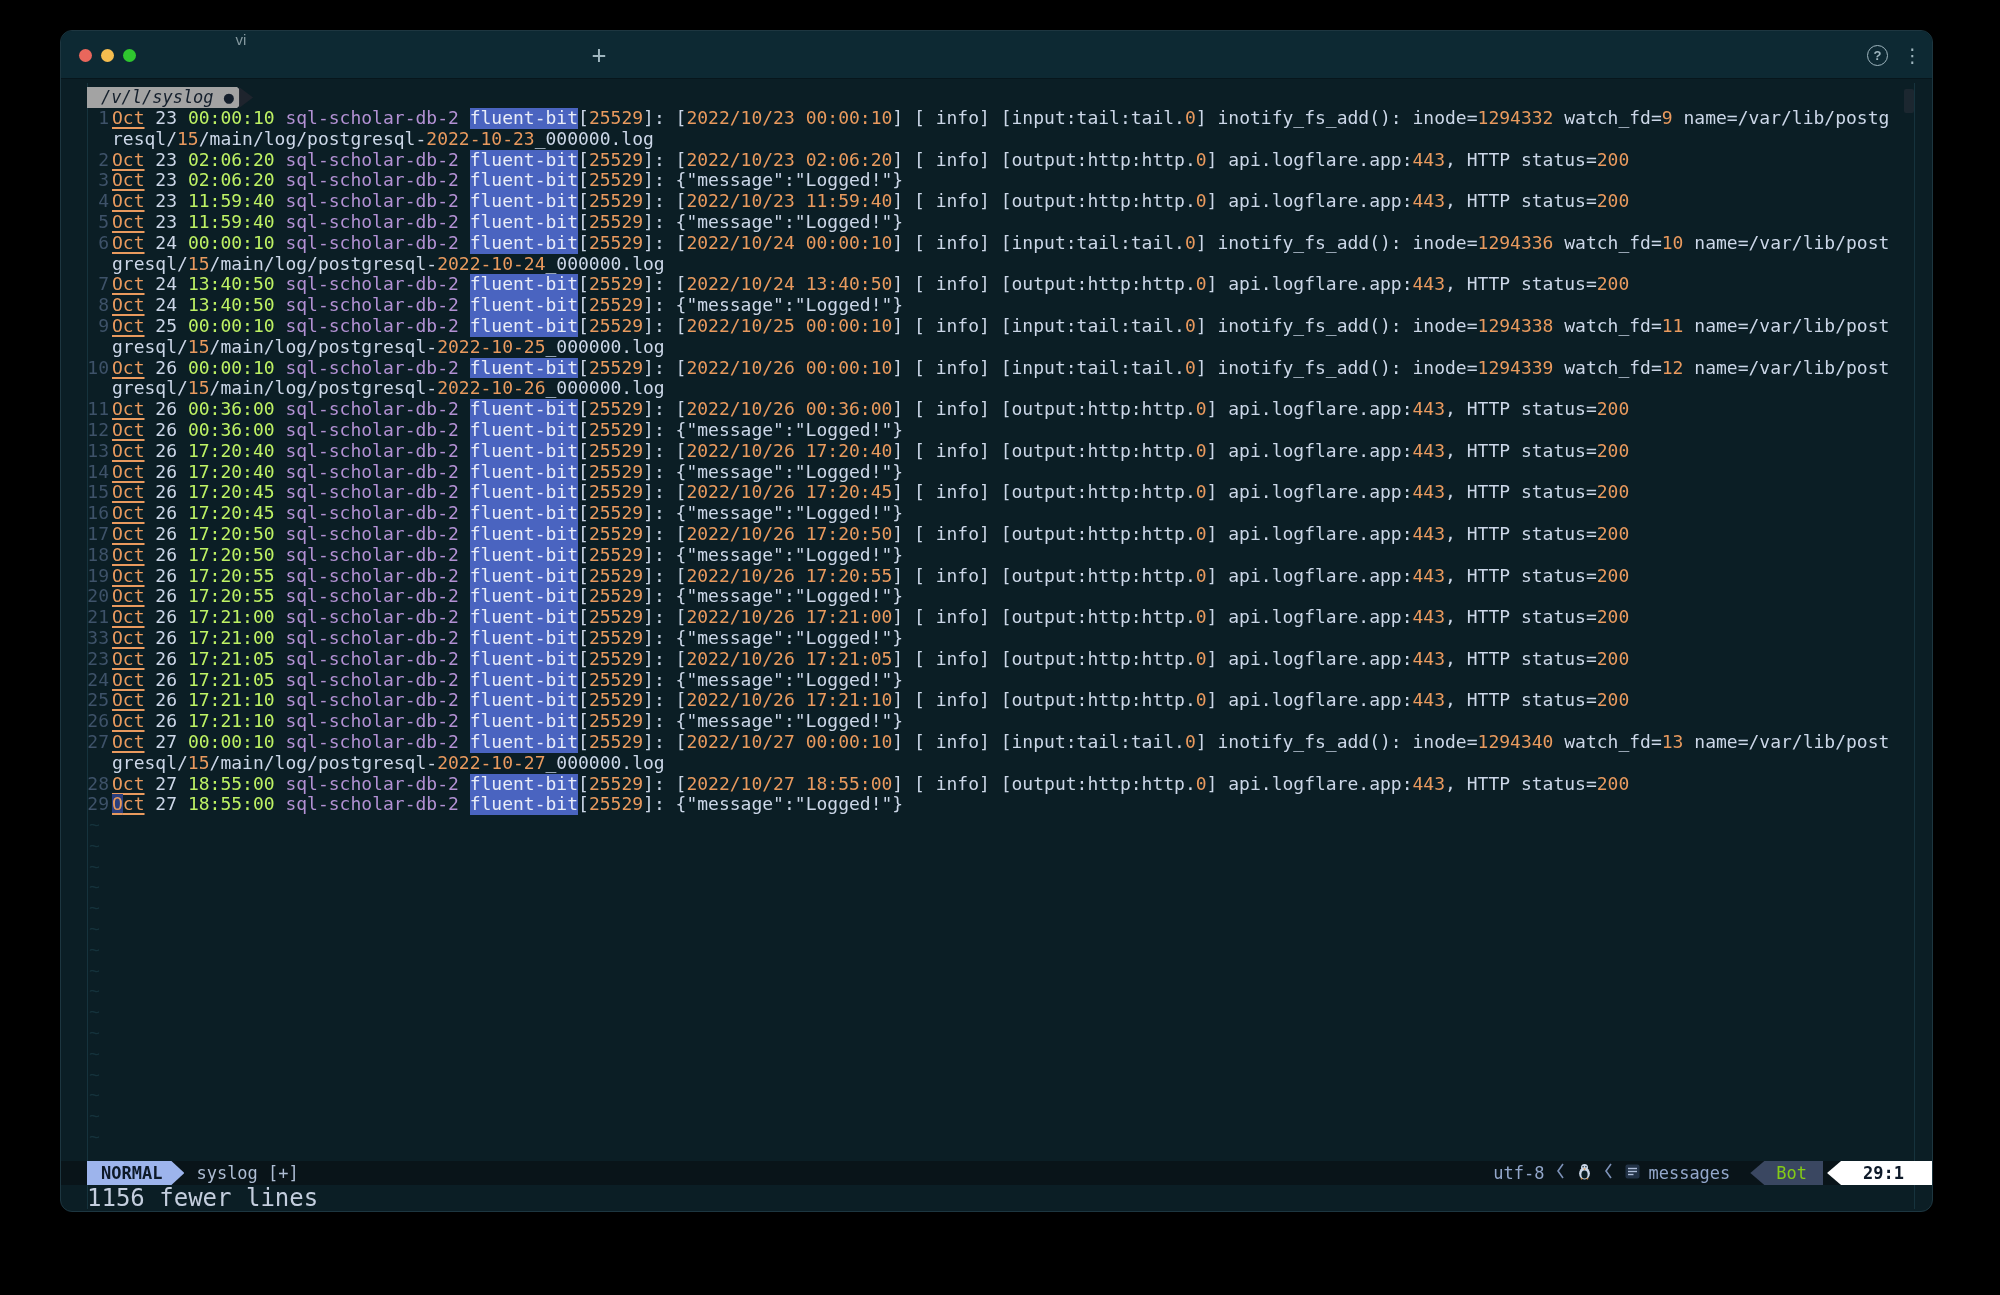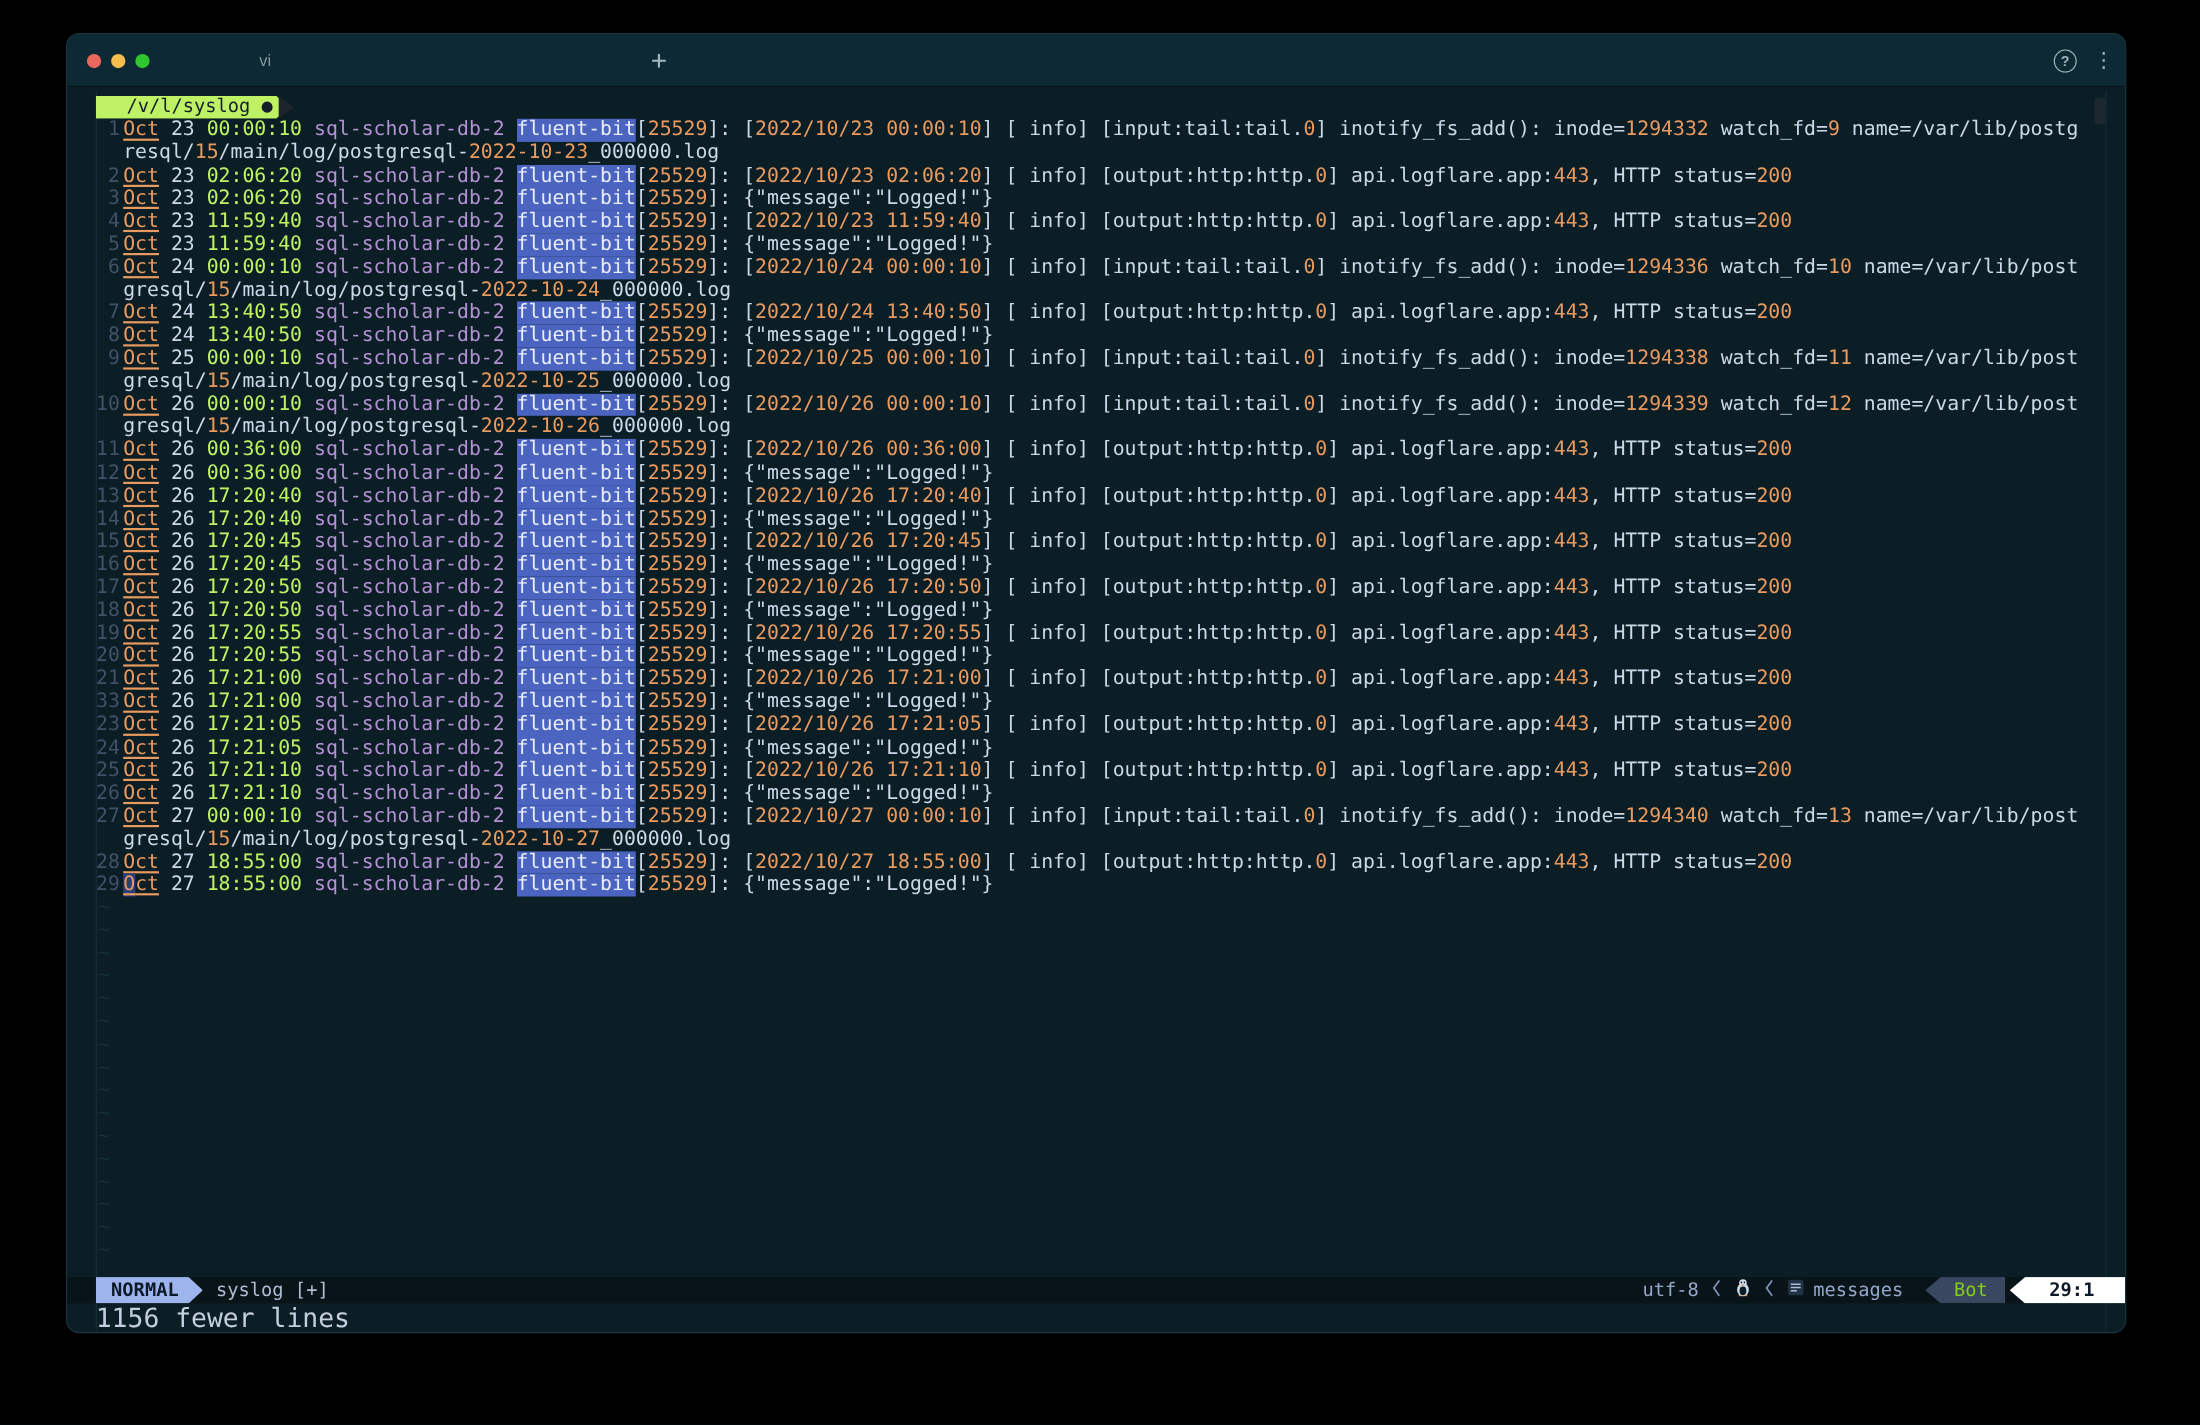--- a/index.html
+++ b/index.html
@@ -13,21 +13,21 @@
     box-shadow: 0 0 0 1px #000, 0 30px 80px rgba(0,0,0,0.95);
   }
 
   
   .tabbar { position:relative; height:48px; background:#0d2933; border-bottom:1px solid rgba(0,0,0,0.45); }
   .lights { position:absolute; left:18px; top:0; height:48px; display:flex; align-items:center; gap:9px; }
   .light { width:13px; height:13px; border-radius:50%; }
   .light.red { background:#e9675c; }
   .light.yellow { background:#f5bd4f; }
   .light.green { background:#2fc62f; }
-  .tab { position:absolute; top:0; height:48px; display:flex; align-items:center; justify-content:center;
+  .tab { position:absolute; top:0; height:48px; display:flex; align-items:flex-start; justify-content:center;
          font-family:"Liberation Sans", sans-serif; font-size:15px; cursor:default; }
   .tab-vi { left:100px; width:160px; color:#84989f; }
   .tab-active { left:300px; width:218px; color:#e7eef2; font-weight:bold; }
   .tab-underline { position:absolute; left:0; right:0; bottom:1px; height:4px; border-radius:2px;
          background:linear-gradient(90deg,#2aa79c 0%,#3b5fc0 55%,#a428d8 100%); }
   .newtab { position:absolute; left:518px; top:0; width:40px; height:48px; display:flex; align-items:center;
          justify-content:center; color:#9fb6bf; font-size:24px; font-weight:300; }
   .tab-icons { position:absolute; right:10px; top:0; height:48px; display:flex; align-items:center; gap:15px; }
   .help-btn { width:21px; height:21px; border:1.6px solid #9fb6bf; border-radius:50%; color:#9fb6bf;
          display:flex; align-items:center; justify-content:center; font-size:13px; font-weight:bold;
@@ -35,22 +35,22 @@
   .menu-btn { color:#9fb6bf; font-size:19px; font-family:"DejaVu Sans", sans-serif; }
 
   
   .editor { position:absolute; left:0; right:0; top:48px; height:1082px; }
   .vline { position:absolute; top:4px; bottom:-48px; width:1px; background:#16333d; }
   .vline.l { left:26px; }
   .vline.r { left:1853px; }
   .sb-thumb { position:absolute; left:1843px; top:10px; width:10px; height:24px; background:#1c2730; border-radius:2px; }
 
   .winbar { position:absolute; left:26px; top:8px; height:21px; display:flex; }
-  .winbar-seg { background:#bef264; color:#141f2c; font-size:17px; line-height:21px;
-         padding:0 14px 0 28px; clip-path:polygon(0 0, calc(100% - 11px) 0, 100% 50%, calc(100% - 11px) 100%, 0 100%); }
+  .winbar-seg { background:#a3a3a3; color:#141f2c; font-style:italic; font-size:17px; line-height:21px;
+         padding:0 14px 0 14px; clip-path:polygon(0 0, calc(100% - 11px) 0, 100% 50%, calc(100% - 11px) 100%, 0 100%); }
   .winbar-arrow { width:14px; height:21px; background:#1e242d; margin-left:-9px;
          clip-path:polygon(0 0, 100% 50%, 0 100%); }
 
   .rows { position:absolute; left:0; top:29px; right:0; font-size:18px; }
   .row { display:flex; height:20.8px; line-height:20.8px; padding-left:26px; }
   .row span { white-space:pre; }
   .ln { width:22px; flex:none; text-align:right; color:#3e5269; margin-right:3px; }
   .c-h { color:#e99a5e; text-decoration:underline; text-decoration-color:#e99a5e;
          text-decoration-thickness:2px; text-underline-offset:3px; }
   .c-f { color:#ccd7e8; }

